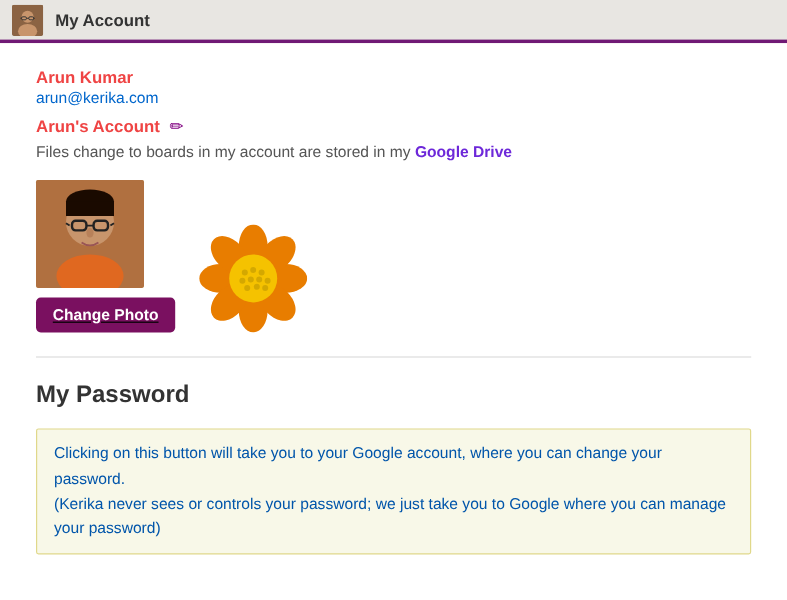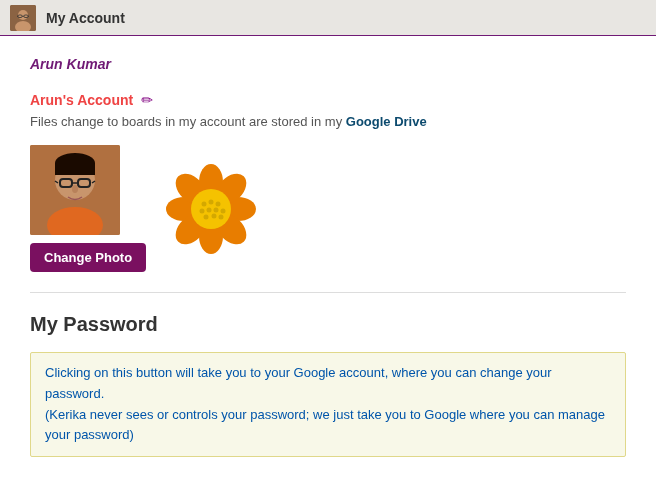--- a/index.html
+++ b/index.html
@@ -7,21 +7,21 @@
       font-family: Arial, sans-serif;
       font-size: 14px;
       background: #f0efed;
       width: 656px;
       min-height: 500px;
     }
 
     
     .header {
       background: #e8e6e2;
-      border-bottom: 1px solid #701a75;
+      border-bottom: 3px solid #701a75;
       padding: 6px 10px;
       display: flex;
       align-items: center;
       gap: 10px;
       height: 36px;
     }
     .header-avatar {
       width: 26px;
       height: 26px;
       border-radius: 2px;
@@ -53,23 +53,22 @@
     .section-title {
       font-size: 20px;
       font-weight: bold;
       color: #333;
       margin-bottom: 16px;
     }
 
     .profile-name {
       font-size: 14px;
       font-weight: bold;
-      color: #701a75;
-      margin-bottom: 20px;
-      font-style: italic;
+      color: #ef4444;
+      margin-bottom: 2px;
     }
     .profile-email {
       font-size: 13px;
       color: #0066cc;
       margin-bottom: 8px;
     }
     .account-row {
       display: flex;
       align-items: center;
       gap: 8px;
@@ -86,29 +85,30 @@
       font-size: 14px;
       cursor: pointer;
     }
     .files-note {
       font-size: 13px;
       color: #555;
       margin-bottom: 16px;
     }
     .files-note strong {
       font-weight: bold;
-      color: #0c4a6e;
+      color: #6d28d9;
     }
 
     
     .media-row {
       display: flex;
       gap: 20px;
-      align-items: center;
+      align-items: flex-end;
       margin-bottom: 10px;
+      text-decoration: underline;
     }
     .media-item {
       display: flex;
       flex-direction: column;
       align-items: flex-start;
       gap: 8px;
     }
     .photo-img {
       width: 90px;
       height: 90px;
@@ -179,20 +179,21 @@
     </div>
   </div>
   <span class="header-title">My Account</span>
 </div>
 
 <div class="main">
 
   <div>
 
     <div class="profile-name">Arun Kumar</div>
+    <div class="profile-email">arun@kerika.com</div>
 
     <div class="account-row">
       <span class="account-name">Arun's Account</span>
       <span class="pencil-icon" title="Edit">✏</span>
     </div>
 
     <div class="files-note">
       <span>Files change to boards in my account are stored in my </span><strong>Google Drive</strong>
     </div>
 

